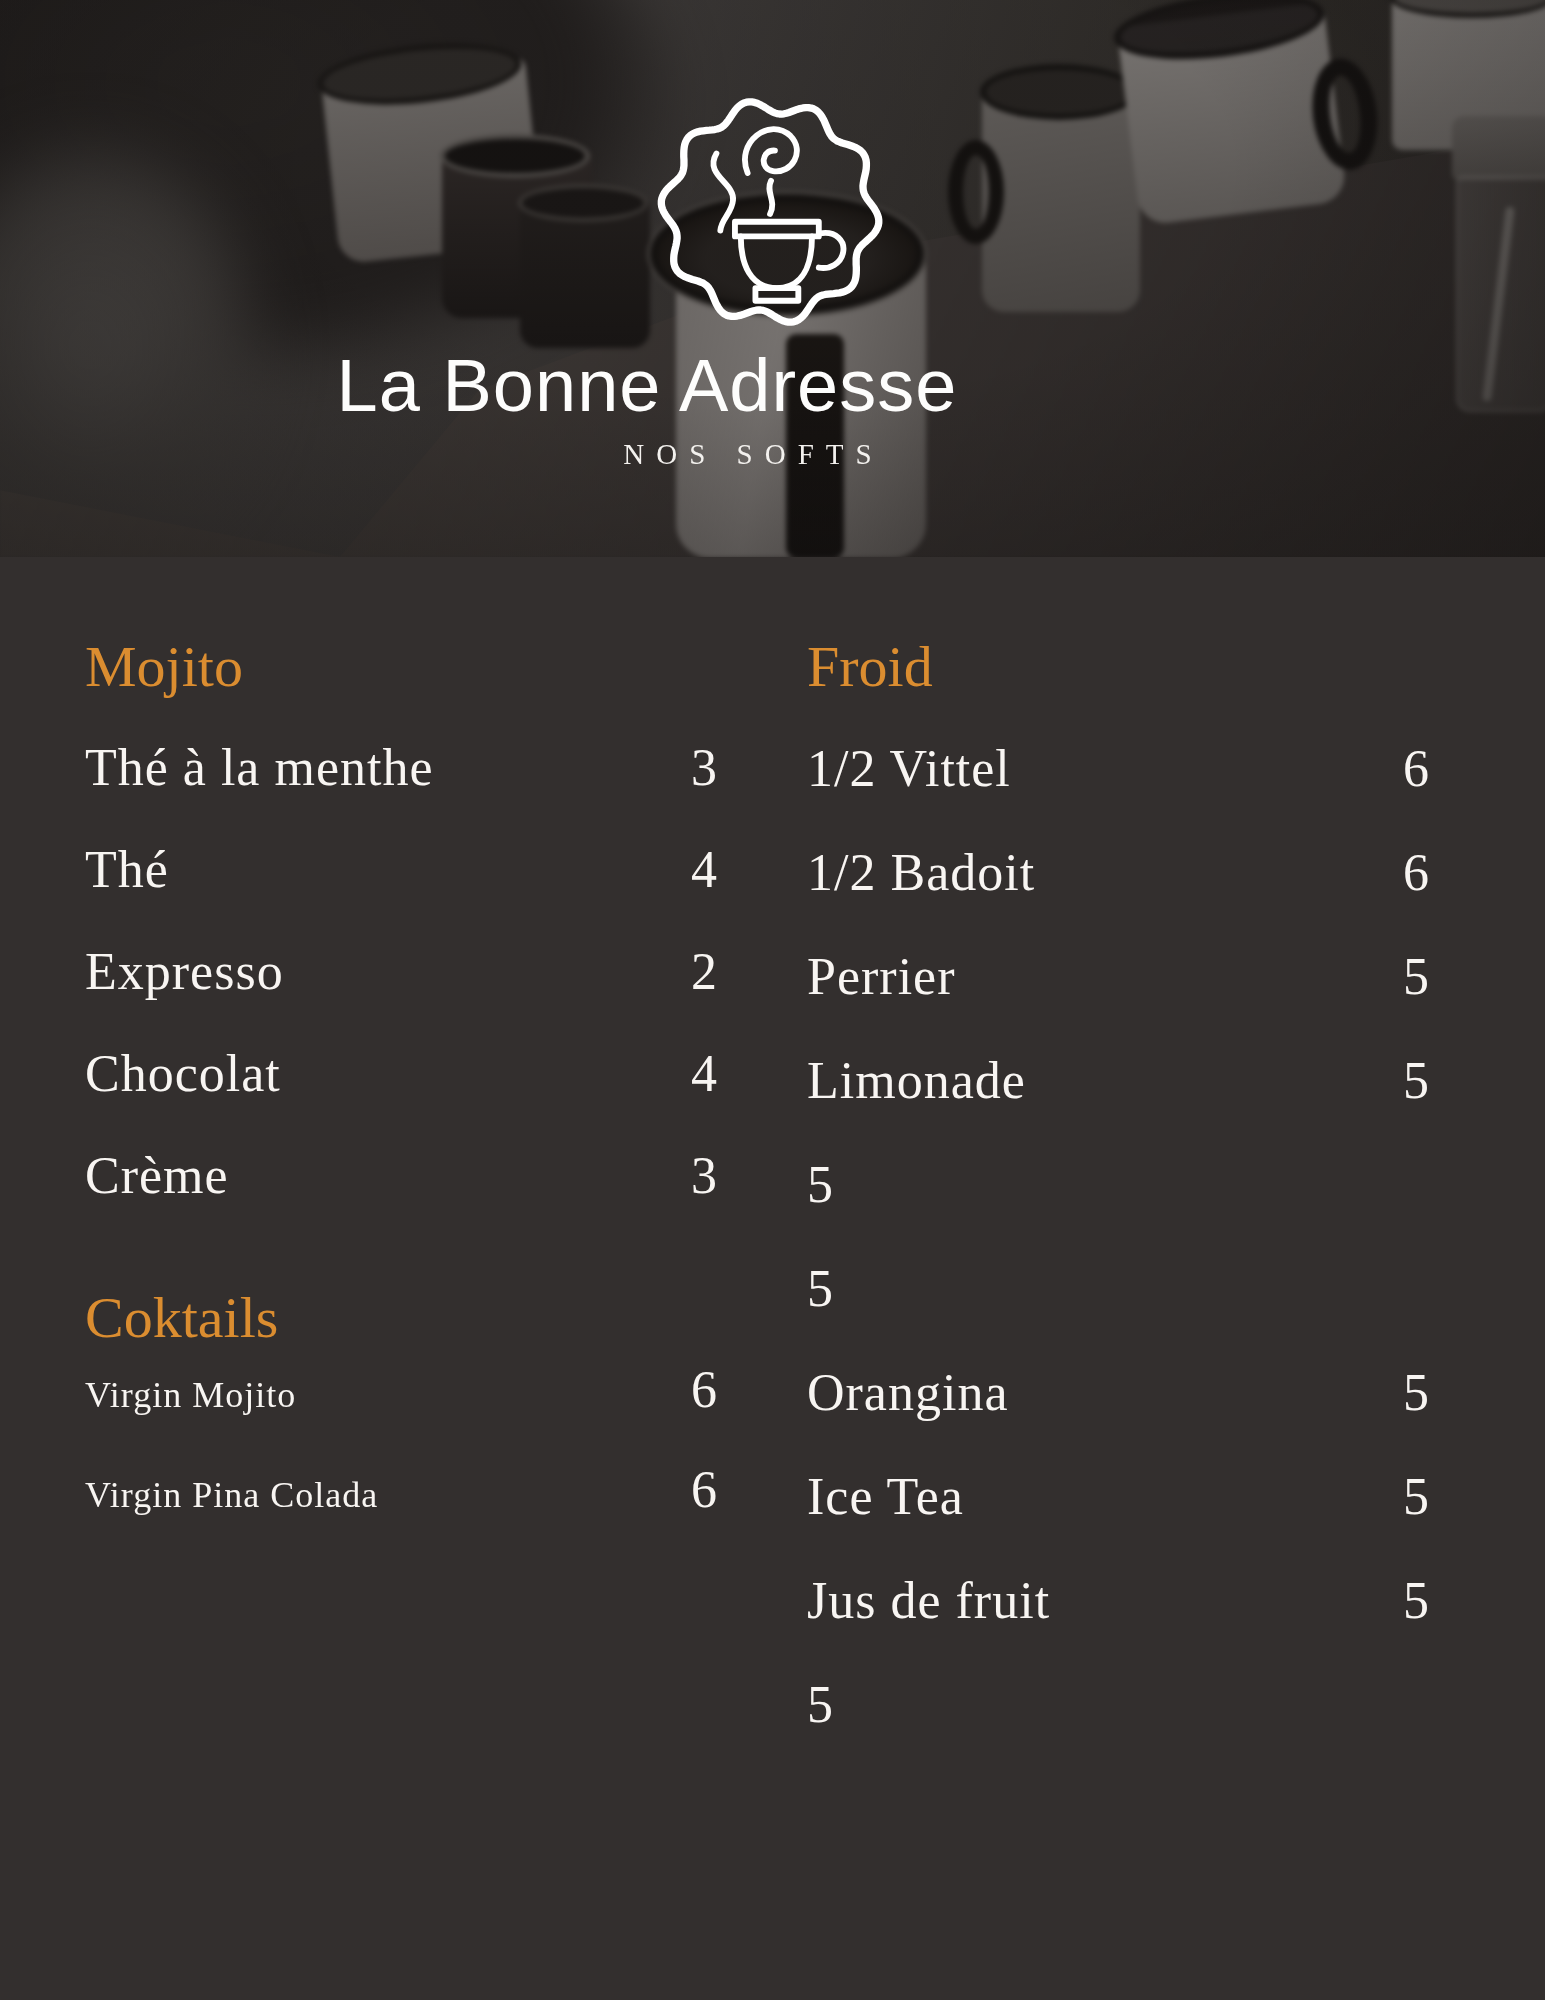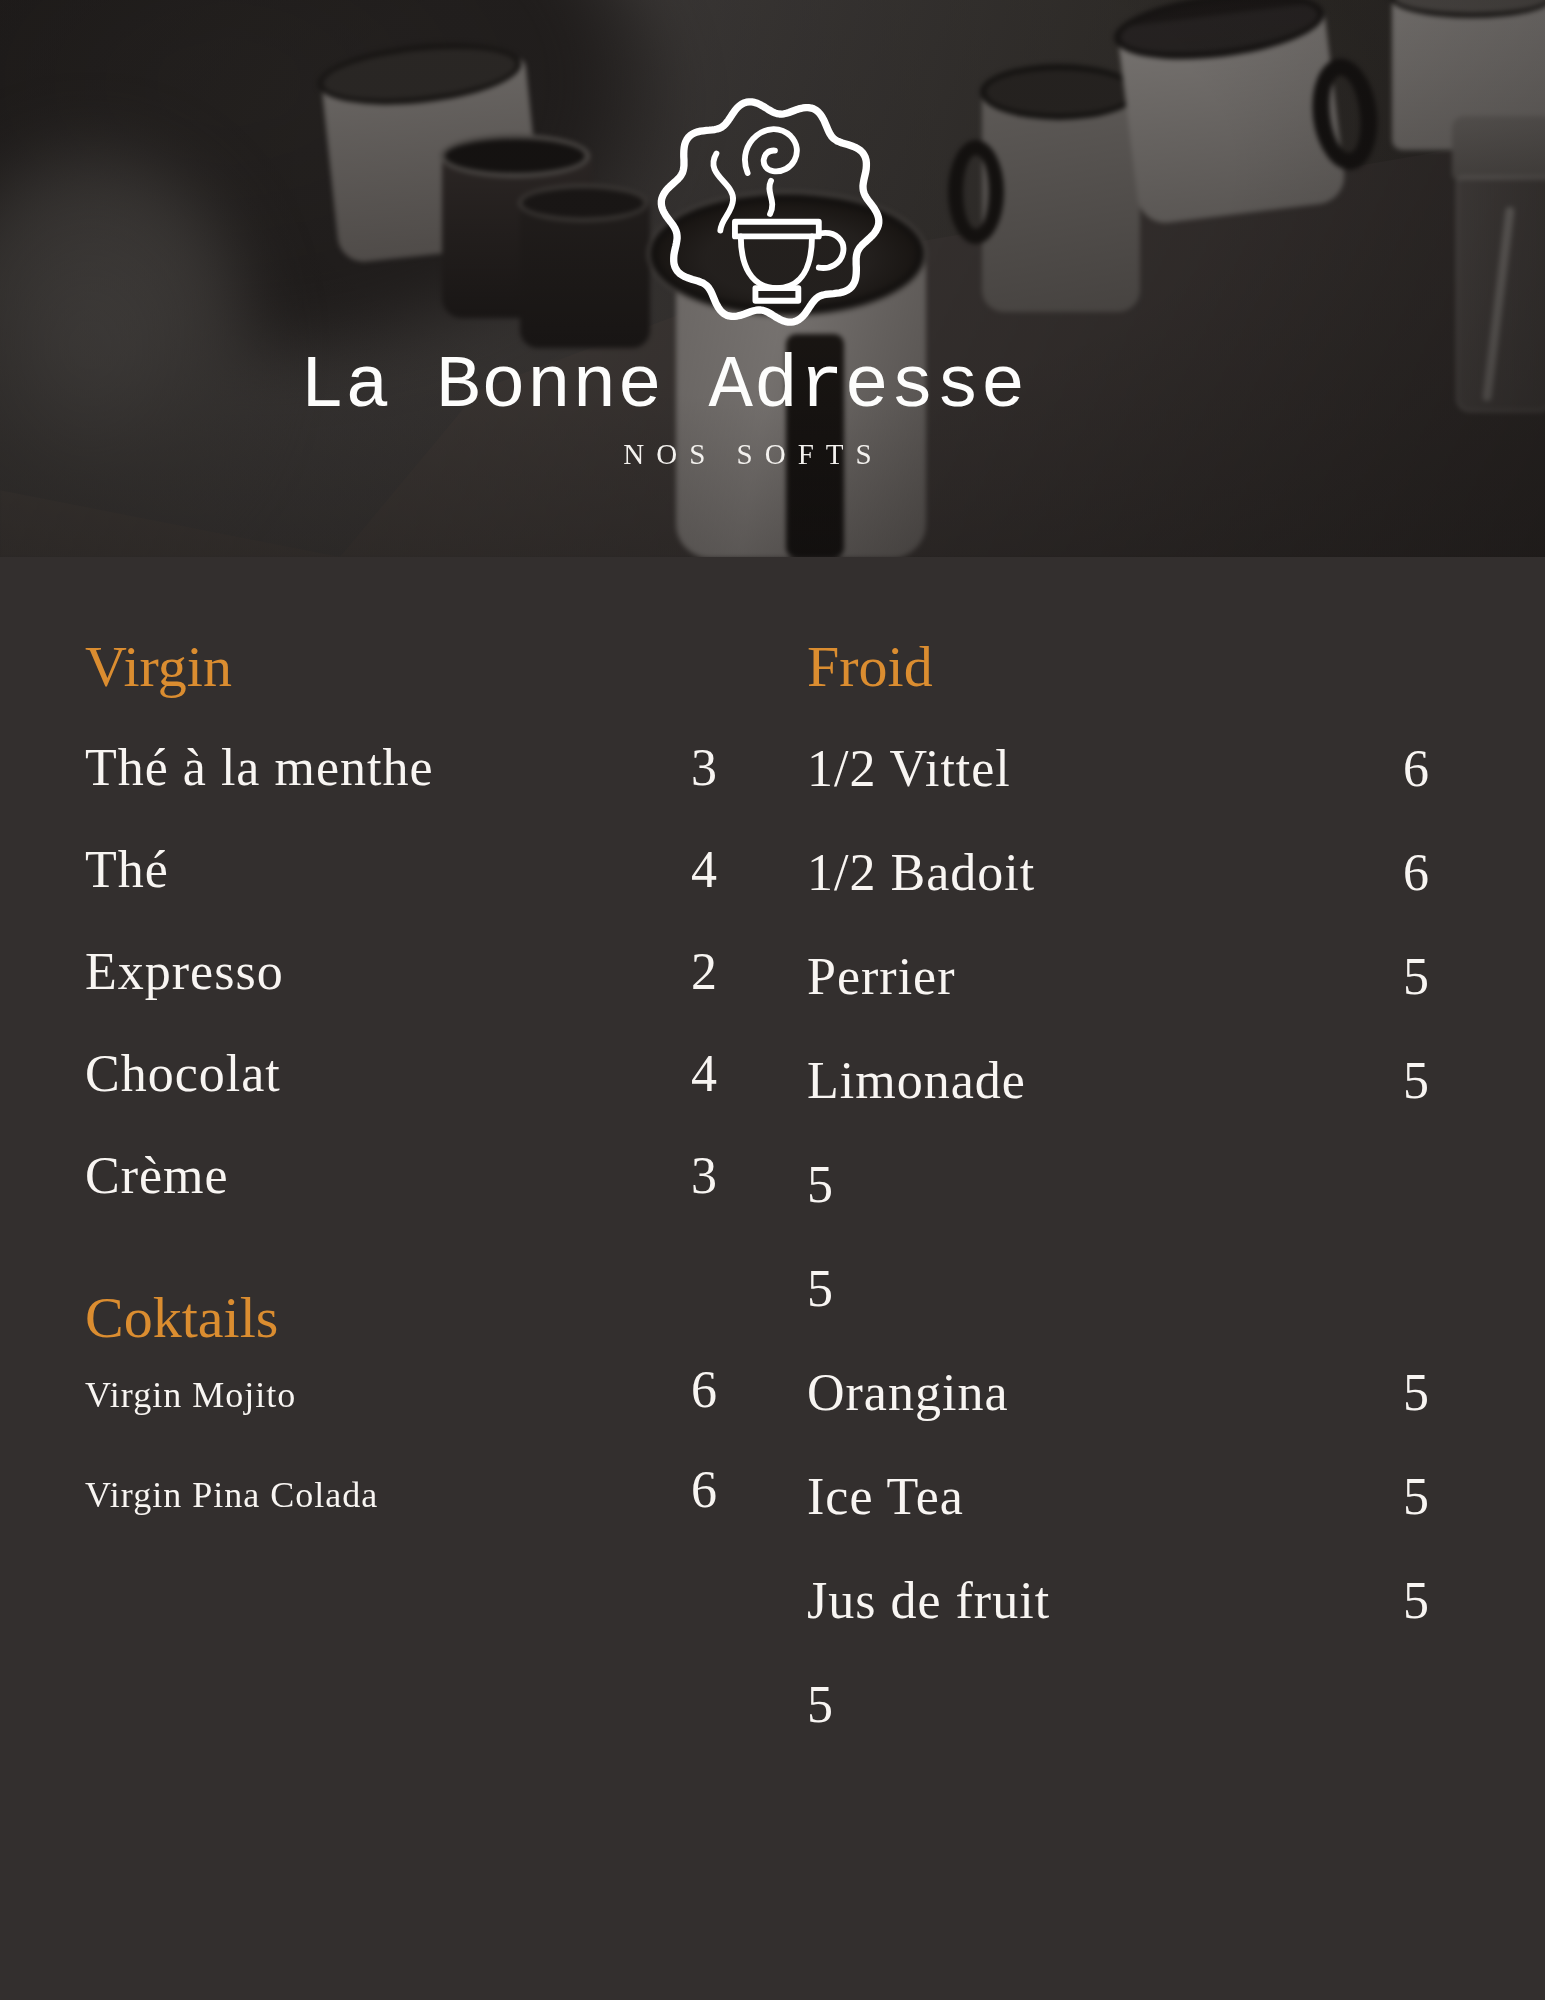--- a/index.html
+++ b/index.html
@@ -69,22 +69,22 @@
       background:rgba(214,210,204,.55);transform:rotate(7deg);}
   .ph-overlay{inset:0;
       background:linear-gradient(rgba(26,23,22,.40),rgba(26,23,22,.52)),
                  radial-gradient(ellipse at 50% 30%,rgba(0,0,0,0) 42%,rgba(15,13,12,.42) 100%);}
 
   
   .hero-content{position:absolute;inset:0;z-index:5;}
   .badge{position:absolute;left:655px;top:90px;width:234px;height:244px;}
   .badge svg{width:100%;height:100%;}
   .brand{position:absolute;left:0;top:346px;width:1294px;text-align:center;
-      font-family:Liberation Mono, monospace;
-      font-size:74px;line-height:80px;color:#fdfdfc;letter-spacing:1px;padding-left:16px;}
+      font-family:Liberation Sans, sans-serif;
+      font-size:74px;line-height:80px;color:#fdfdfc;letter-spacing:1px;}
   .subtitle{position:absolute;left:0;top:438px;width:1495px;text-align:center;
       font-size:29px;line-height:32px;color:#f3f1ee;letter-spacing:12px;text-indent:12px;
       font-family:"Liberation Serif",serif;}
 
   
   .menu{position:absolute;left:0;top:557px;width:1545px;height:1443px;background:var(--bg);}
   .col{position:absolute;top:630px;}
   .col-left{left:85px;width:632px;}
   .col-right{left:807px;width:622px;}
   .col{top:73px;} 
@@ -164,21 +164,21 @@
     </div>
     <div class="brand">La Bonne Adresse</div>
     <div class="subtitle">NOS SOFTS</div>
   </div>
 </div>
 
 <div class="menu">
 
   <div class="col col-left">
     <div class="section section-chaud">
-      <h2>Virgin</h2>
+      <h2>Mojito</h2>
       <div class="sec-gap"></div>
       <div class="rows">
           <div class="row">
             <span class="nm">Thé à la menthe</span>
             <span class="pr">3</span>
           </div>
           <div class="row">
             <span class="nm">Thé</span>
             <span class="pr">4</span>
           </div>

